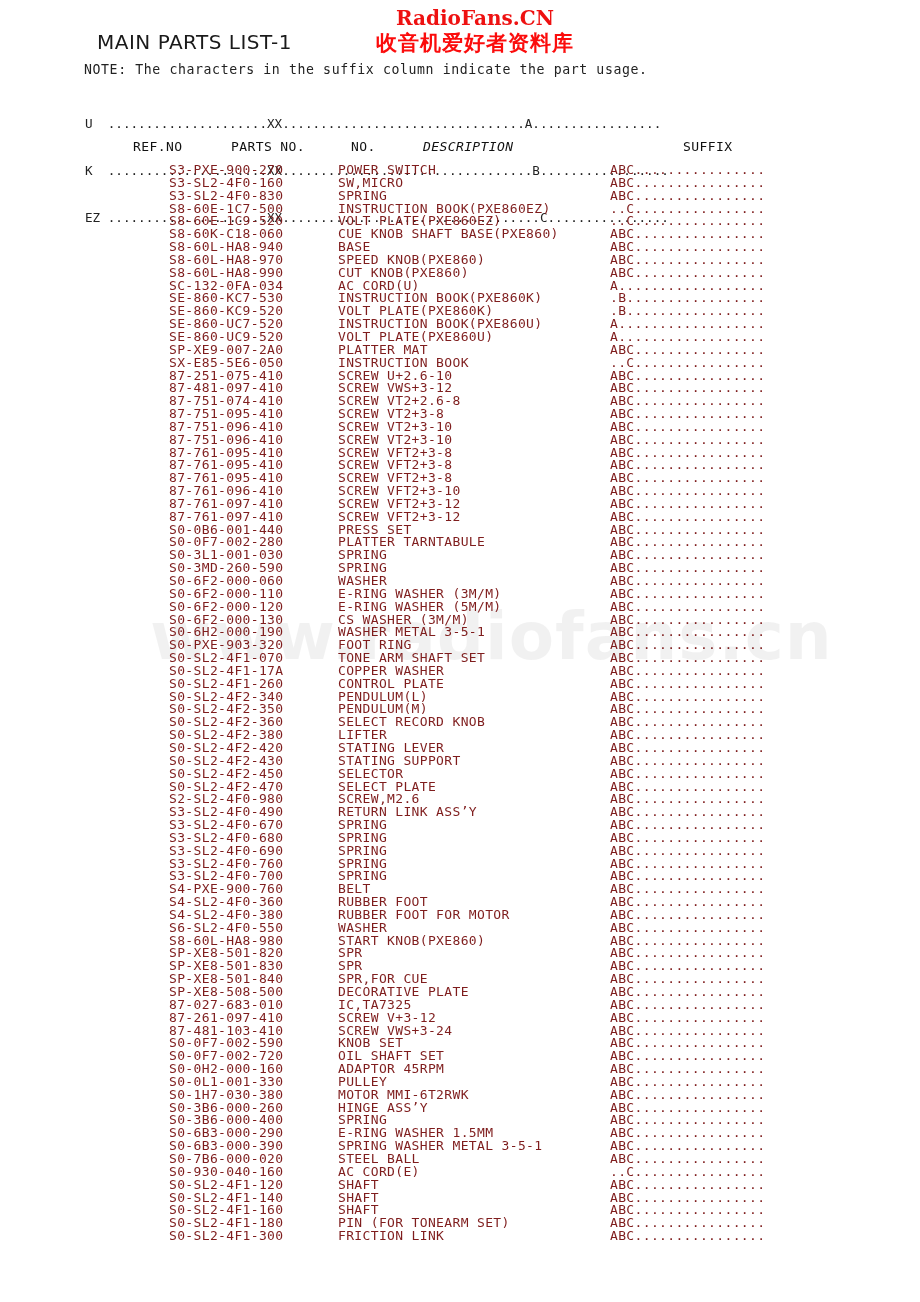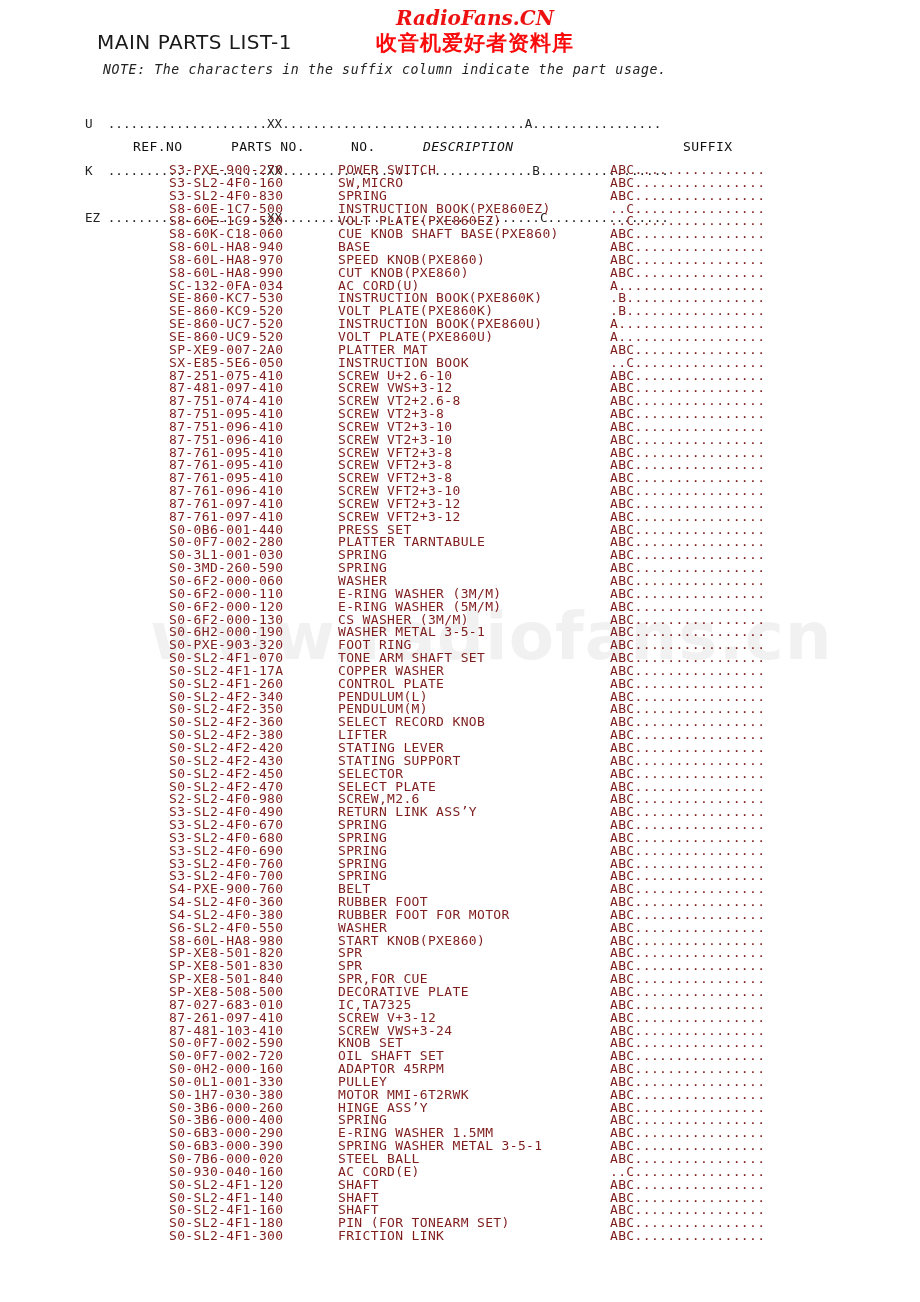--- a/index.html
+++ b/index.html
@@ -27,21 +27,20 @@
     position: absolute;
     left: 355px;
     top: 8px;
     width: 240px;
     text-align: center;
     line-height: 1.08;
     user-select: none;
   }
   .brand-latin {
     font-family: "DejaVu Serif", "Liberation Serif", serif;
-    font-style: italic;
     font-weight: bold;
     font-size: 20px;
     color: #ee1111;
     letter-spacing: 0px;
     white-space: nowrap;
   }
   .brand-cjk {
     font-family: "DejaVu Sans", "Liberation Sans", sans-serif;
     font-weight: bold;
     font-size: 21px;
@@ -74,27 +73,26 @@
     font-family: "DejaVu Sans", "Liberation Sans", sans-serif;
     font-size: 20px;
     letter-spacing: 0.5px;
     color: #1a1a1a;
     white-space: nowrap;
   }
 
   
   .note-line {
     position: absolute;
-    left: 103px;
+    left: 84px;
     top: 62px;
     font-size: 13.2px;
     letter-spacing: 0.6px;
     color: #222;
     white-space: pre;
-    font-style: italic;
   }
 
   
   .legend {
     position: absolute;
     left: 85px;
     top: 85px;
     font-size: 12.6px;
     line-height: 15.6px;
     color: #222;

